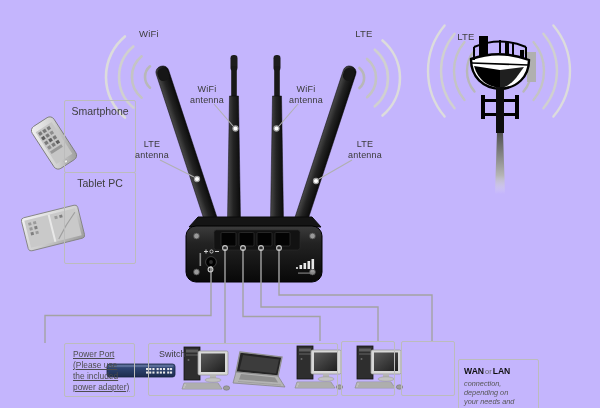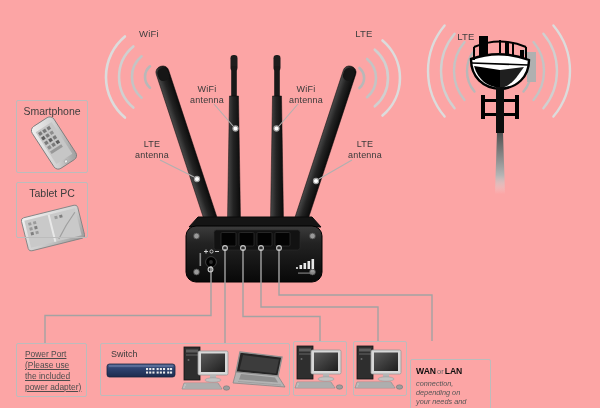--- a/index.html
+++ b/index.html
@@ -1,22 +1,22 @@
 <!DOCTYPE html>
 <html><head>
 <meta charset="utf-8">
 <style>
   html,body{margin:0;padding:0;background:#fff;}
-  #stage{position:relative;width:600px;height:408px;background:#fca5a5;overflow:hidden;
+  #stage{position:relative;width:600px;height:408px;background:#c4b5fd;overflow:hidden;
          font-family:"Liberation Sans",sans-serif;}
   #diagram-svg{position:absolute;left:0;top:0;z-index:1;}
   .lbl{position:absolute;z-index:3;font-size:9.5px;color:#3f3f3f;text-align:center;
        white-space:pre-line;line-height:1.18;letter-spacing:.2px;}
   .ant-lbl{font-size:9px;color:#3a3a3a;}
-  .box{position:absolute;z-index:2;border:1.2px solid #bcbcbc;border-radius:2px;background:transparent;box-sizing:border-box;}
+  .box{position:absolute;z-index:2;border:1.2px solid #bcbcbc;border-radius:2px;background:transparent;box-sizing:border-box;margin-left:48px;}
   .box-title{position:absolute;top:4px;left:0;right:0;text-align:center;font-size:10.5px;color:#3d3d3d;}
   .switch-title{position:absolute;top:5px;left:10px;font-size:9px;color:#3d3d3d;}
   .power-text{position:absolute;top:5px;left:8px;font-size:8.4px;line-height:1.3;color:#4d4d4d;
               white-space:pre-line;text-align:left;text-decoration:underline;}
   .wan-head{position:absolute;top:6px;left:5px;right:2px;font-size:8.6px;font-weight:bold;color:#0f0f0f;white-space:nowrap;}
   .wan-head .or{font-weight:normal;font-size:7.4px;color:#666;margin:0 1px;}
   .wan-body{position:absolute;top:19px;left:5px;right:2px;font-size:7.3px;line-height:1.25;color:#565656;
             white-space:pre-line;text-align:left;font-style:italic;}
 </style>
 </head>
@@ -286,21 +286,21 @@
 <div class="lbl ant-lbl" style="left:281px;top:84px;width:50px">WiFi
 antenna</div>
 <div class="lbl ant-lbl" style="left:127px;top:139px;width:50px">LTE
 antenna</div>
 <div class="lbl ant-lbl" style="left:340px;top:139px;width:50px">LTE
 antenna</div>
 
 <div class="box" style="left:16px;top:100px;width:72px;height:73px">
   <div class="box-title">Smartphone</div>
 </div>
-<div class="box" style="left:16px;top:182px;width:72px;height:56px">
+<div class="box" style="left:16px;top:172px;width:72px;height:92px">
   <div class="box-title">Tablet PC</div>
 </div>
 
 <div class="box" style="left:16px;top:343px;width:71px;height:54px">
   <div class="power-text">Power Port
 (Please use
 the included
 power adapter)</div>
 </div>
 

